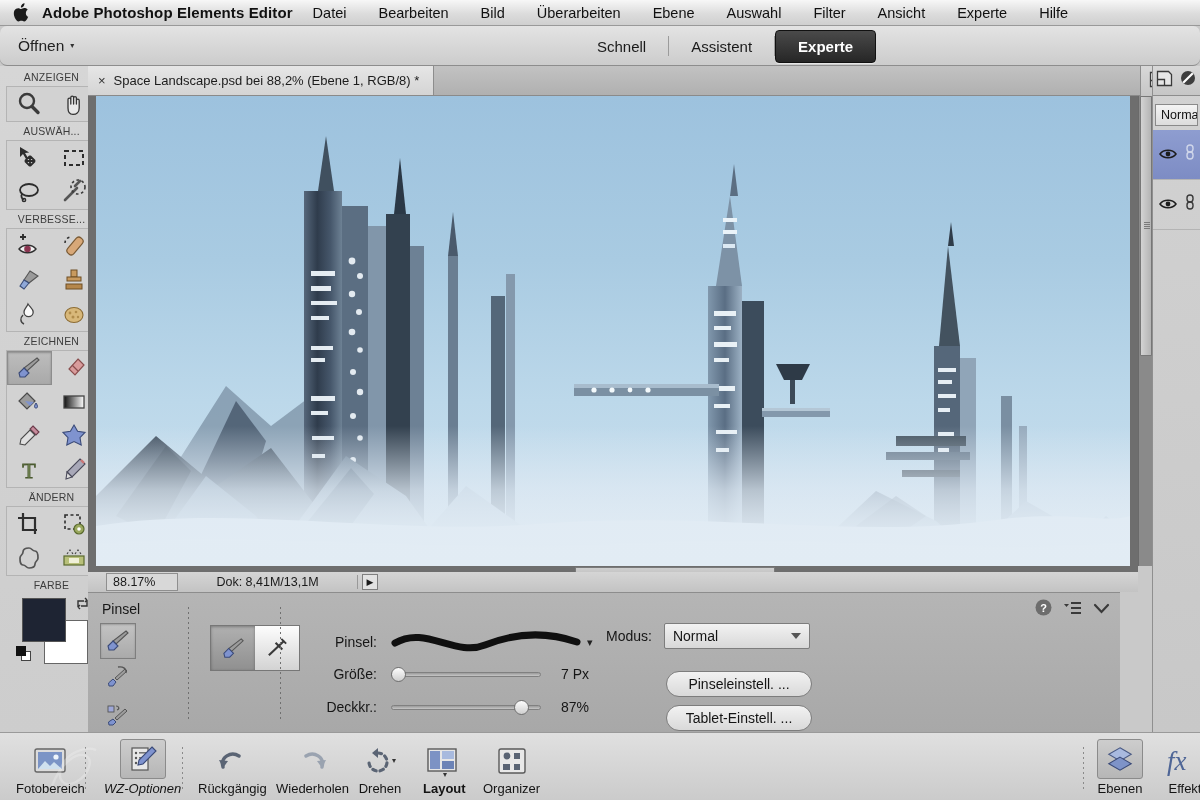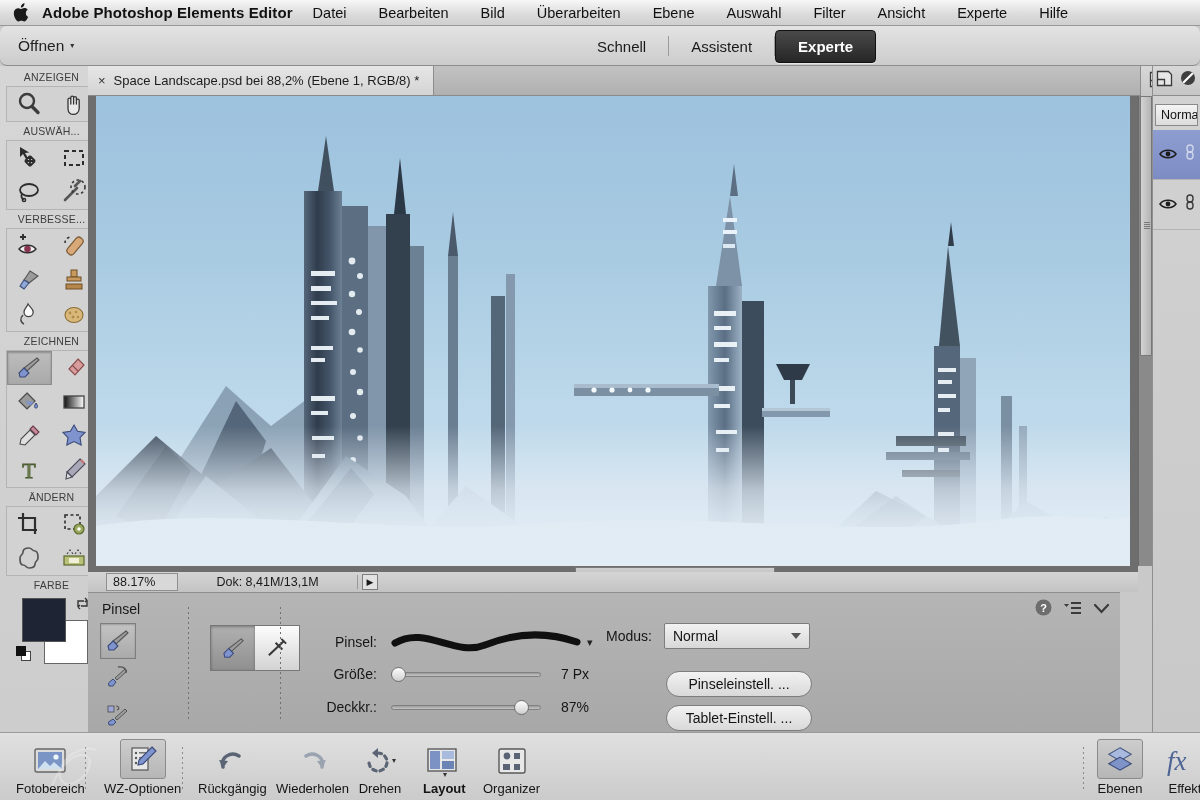--- a/index.html
+++ b/index.html
@@ -843,21 +843,21 @@
         <svg width="40" height="36" viewBox="0 0 40 36">
             <rect x="5" y="6" width="30" height="23" rx="2" fill="#dcdcdc" stroke="#666" stroke-width="1.4"></rect>
             <rect x="8" y="9" width="24" height="17" fill="#7b94c6"></rect>
             <path d="M8 26l7-8 5 5 4-4 8 7z" fill="#cfe0ee"></path>
             <circle cx="26" cy="14" r="2.6" fill="#eef5fb"></circle>
           </svg>
       </span>
       <span>Fotobereich</span>
     </div>
     <div class="bb-dash" style="left:85px;"></div>
-    <div class="bb-item" style="left:104px;">
+    <div class="bb-item" style="left:104px;font-style:italic;">
       <span class="bb-ico">
         <span class="bb-box sel">
         <svg width="30" height="30" viewBox="0 0 30 30">
               <rect x="4" y="4" width="16" height="22" fill="#e8e8e8" stroke="#555" stroke-width="1.2"></rect>
               <circle cx="8" cy="9" r="1.2" fill="#555"></circle>
               <circle cx="8" cy="14" r="1.2" fill="#555"></circle>
               <circle cx="8" cy="19" r="1.2" fill="#555"></circle>
               <rect x="11" y="8" width="7" height="1.6" fill="#777"></rect>
               <rect x="11" y="13" width="7" height="1.6" fill="#777"></rect>
               <path d="M24 3l4 4-13 13-5 1 1-5z" fill="#7f93cf" stroke="#3a4a78" stroke-width="1.1"></path>

